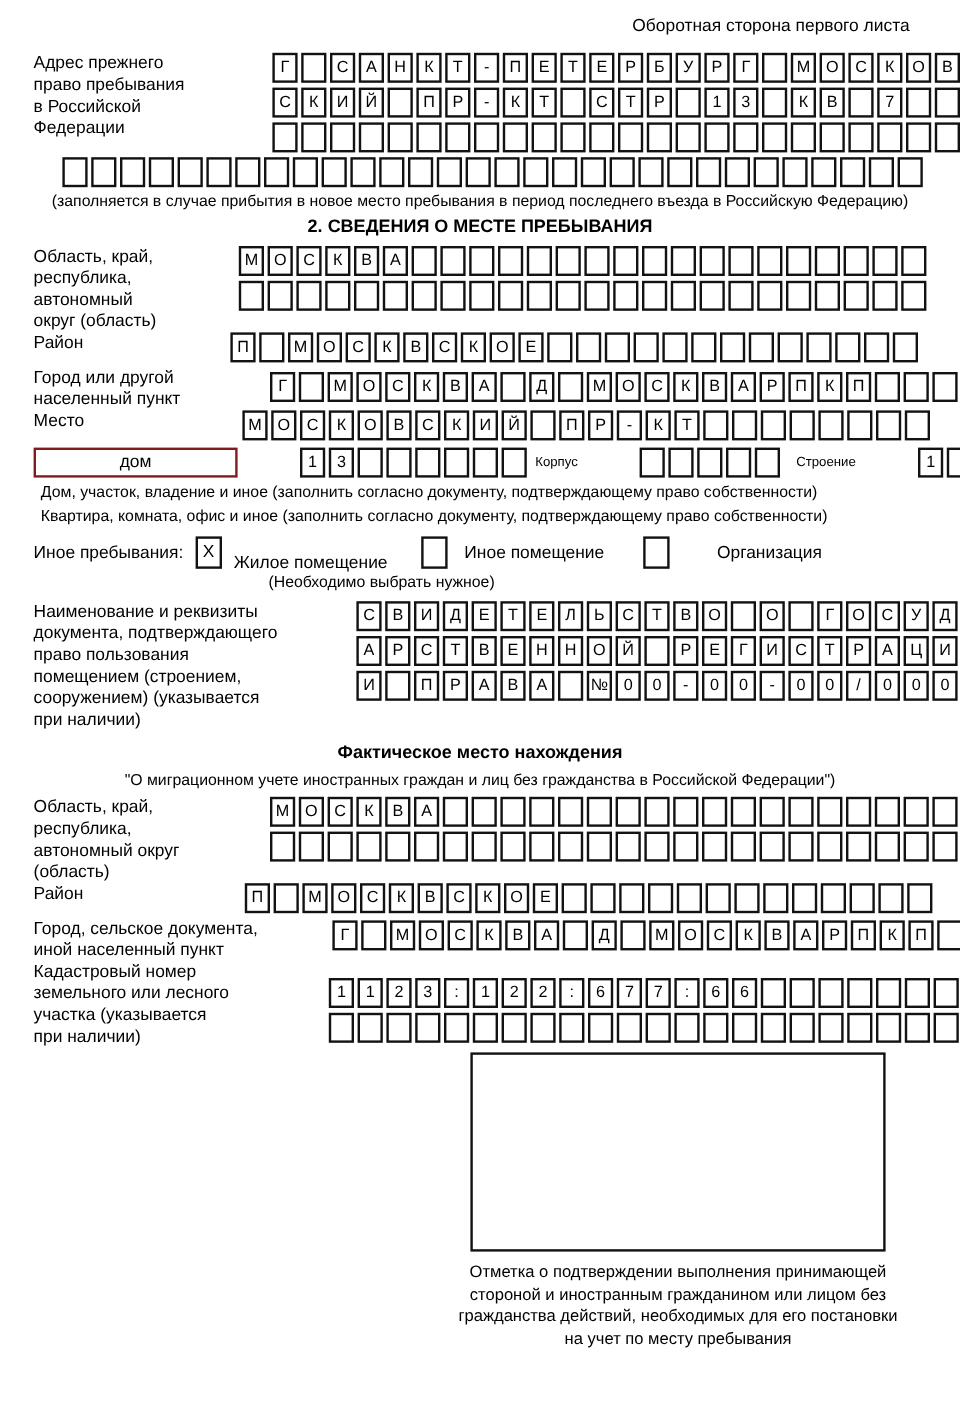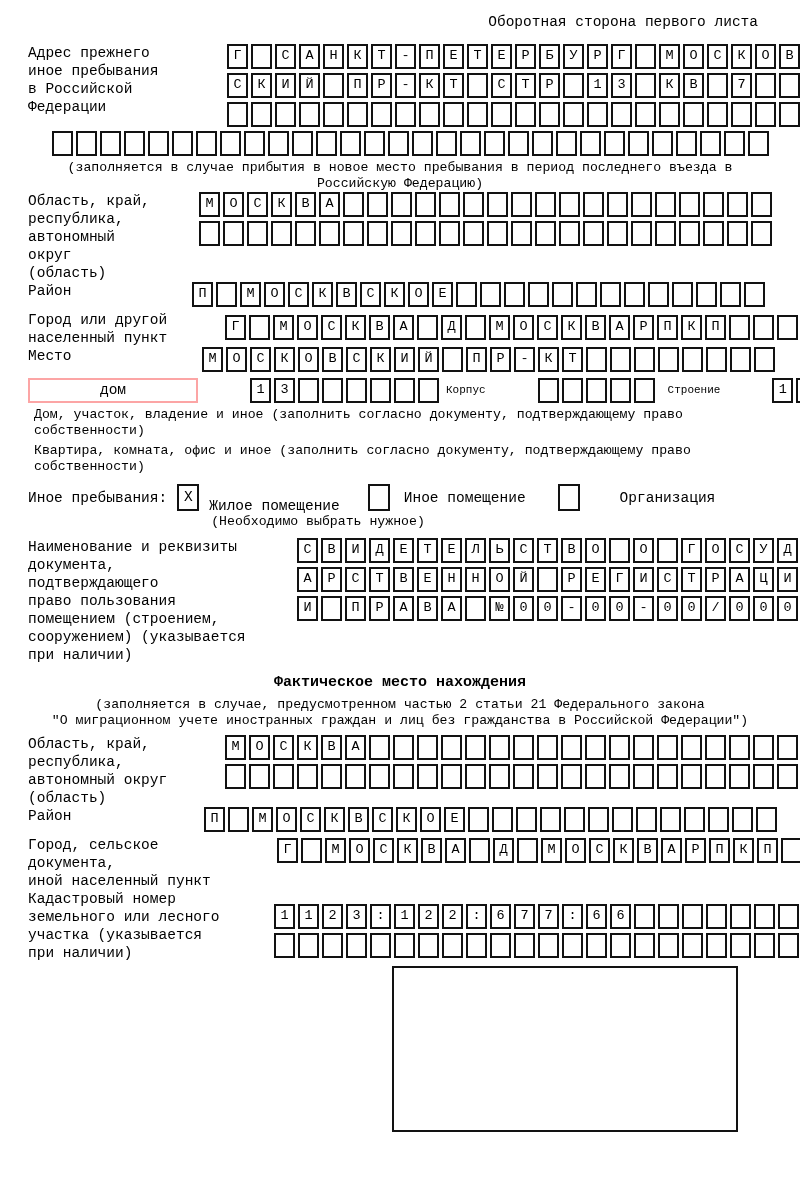--- a/index.html
+++ b/index.html
@@ -1,34 +1,34 @@
 <!DOCTYPE html>
 <html><head>
 <meta charset="utf-8">
 <style>
   html,body{margin:0;padding:0;background:#fff;}
   .page{
     width:800px;height:1180px;box-sizing:border-box;overflow:hidden;
     padding:14px 28px 0 28px;position:relative;
-    font-family:Liberation Mono, monospace;color:#000;background:#fff;
+    font-family:Liberation Sans, sans-serif;color:#000;background:#fff;
   }
   .header-note{text-align:right;font-size:14.5px;padding-right:14px;margin-bottom:14px;}
   .frow{display:flex;align-items:flex-start;}
   .flabel{font-size:14.5px;line-height:18px;white-space:pre-line;flex:0 0 auto;}
   .boxrow{white-space:nowrap;height:25px;margin-bottom:4px;padding-left:44px;}
   .cell{
     display:inline-block;box-sizing:border-box;width:21px;height:25px;
     border:2px solid #121212;margin-right:3px;text-align:center;
     font-size:13.5px;line-height:20px;vertical-align:top;background:#fff;
   }
   .caption{font-size:13.2px;line-height:16px;}
   .center{text-align:center;}
   .sec-title{font-weight:bold;font-size:15px;text-align:center;margin:4px 0 8px 0;}
   .named-box{
-    box-sizing:border-box;height:25px;border:2px solid #fca5a5;text-align:center;
+    box-sizing:border-box;height:25px;border:2px solid #7f1d1d;text-align:center;
     font-size:14.5px;line-height:20px;flex:0 0 auto;
   }
   .inline-label{font-size:11px;line-height:25px;flex:0 0 auto;}
   .chk{
     display:inline-block;box-sizing:border-box;width:22px;height:27px;
     border:2px solid #121212;text-align:center;font-size:14.5px;line-height:22px;
     vertical-align:top;flex:0 0 auto;
   }
   .stay-row{display:flex;align-items:center;font-size:14.5px;margin-top:4px;}
   .stamp-box{box-sizing:border-box;border:2px solid #121212;background:#fff;}
@@ -36,32 +36,33 @@
 </style>
 </head>
 <body>
 
 <div class="page">
 
   <div class="header-note">Оборотная сторона первого листа</div>
 
   <div class="frow">
     <div class="flabel" style="width:155px">Адрес прежнего
-иное пребывания
+право пребывания
 в Российской
 Федерации</div>
     <div>
       <div class="boxrow"><span class="cell">Г</span><span class="cell"></span><span class="cell">С</span><span class="cell">А</span><span class="cell">Н</span><span class="cell">К</span><span class="cell">Т</span><span class="cell">-</span><span class="cell">П</span><span class="cell">Е</span><span class="cell">Т</span><span class="cell">Е</span><span class="cell">Р</span><span class="cell">Б</span><span class="cell">У</span><span class="cell">Р</span><span class="cell">Г</span><span class="cell"></span><span class="cell">М</span><span class="cell">О</span><span class="cell">С</span><span class="cell">К</span><span class="cell">О</span><span class="cell">В</span></div>
       <div class="boxrow"><span class="cell">С</span><span class="cell">К</span><span class="cell">И</span><span class="cell">Й</span><span class="cell"></span><span class="cell">П</span><span class="cell">Р</span><span class="cell">-</span><span class="cell">К</span><span class="cell">Т</span><span class="cell"></span><span class="cell">С</span><span class="cell">Т</span><span class="cell">Р</span><span class="cell"></span><span class="cell">1</span><span class="cell">3</span><span class="cell"></span><span class="cell">К</span><span class="cell">В</span><span class="cell"></span><span class="cell">7</span><span class="cell"></span><span class="cell"></span></div>
       <div class="boxrow"><span class="cell"></span><span class="cell"></span><span class="cell"></span><span class="cell"></span><span class="cell"></span><span class="cell"></span><span class="cell"></span><span class="cell"></span><span class="cell"></span><span class="cell"></span><span class="cell"></span><span class="cell"></span><span class="cell"></span><span class="cell"></span><span class="cell"></span><span class="cell"></span><span class="cell"></span><span class="cell"></span><span class="cell"></span><span class="cell"></span><span class="cell"></span><span class="cell"></span><span class="cell"></span><span class="cell"></span></div>
     </div>
   </div>
   <div class="boxrow" style="margin-left:-20px;"><span class="cell"></span><span class="cell"></span><span class="cell"></span><span class="cell"></span><span class="cell"></span><span class="cell"></span><span class="cell"></span><span class="cell"></span><span class="cell"></span><span class="cell"></span><span class="cell"></span><span class="cell"></span><span class="cell"></span><span class="cell"></span><span class="cell"></span><span class="cell"></span><span class="cell"></span><span class="cell"></span><span class="cell"></span><span class="cell"></span><span class="cell"></span><span class="cell"></span><span class="cell"></span><span class="cell"></span><span class="cell"></span><span class="cell"></span><span class="cell"></span><span class="cell"></span><span class="cell"></span><span class="cell"></span></div>
   <div class="caption center">(заполняется в случае прибытия в новое место пребывания в период последнего въезда в Российскую Федерацию)</div>
 
+  <div class="sec-title">2. СВЕДЕНИЯ О МЕСТЕ ПРЕБЫВАНИЯ</div>
 
   <div class="frow">
     <div class="flabel" style="width:127px">Область, край,
 республика,
 автономный
 округ (область)</div>
     <div>
       <div class="boxrow"><span class="cell">М</span><span class="cell">О</span><span class="cell">С</span><span class="cell">К</span><span class="cell">В</span><span class="cell">А</span><span class="cell"></span><span class="cell"></span><span class="cell"></span><span class="cell"></span><span class="cell"></span><span class="cell"></span><span class="cell"></span><span class="cell"></span><span class="cell"></span><span class="cell"></span><span class="cell"></span><span class="cell"></span><span class="cell"></span><span class="cell"></span><span class="cell"></span><span class="cell"></span><span class="cell"></span><span class="cell"></span></div>
       <div class="boxrow"><span class="cell"></span><span class="cell"></span><span class="cell"></span><span class="cell"></span><span class="cell"></span><span class="cell"></span><span class="cell"></span><span class="cell"></span><span class="cell"></span><span class="cell"></span><span class="cell"></span><span class="cell"></span><span class="cell"></span><span class="cell"></span><span class="cell"></span><span class="cell"></span><span class="cell"></span><span class="cell"></span><span class="cell"></span><span class="cell"></span><span class="cell"></span><span class="cell"></span><span class="cell"></span><span class="cell"></span></div>
     </div>
@@ -114,21 +115,20 @@
 сооружением) (указывается
 при наличии)</div>
     <div>
       <div class="boxrow"><span class="cell">С</span><span class="cell">В</span><span class="cell">И</span><span class="cell">Д</span><span class="cell">Е</span><span class="cell">Т</span><span class="cell">Е</span><span class="cell">Л</span><span class="cell">Ь</span><span class="cell">С</span><span class="cell">Т</span><span class="cell">В</span><span class="cell">О</span><span class="cell"></span><span class="cell">О</span><span class="cell"></span><span class="cell">Г</span><span class="cell">О</span><span class="cell">С</span><span class="cell">У</span><span class="cell">Д</span></div>
       <div class="boxrow"><span class="cell">А</span><span class="cell">Р</span><span class="cell">С</span><span class="cell">Т</span><span class="cell">В</span><span class="cell">Е</span><span class="cell">Н</span><span class="cell">Н</span><span class="cell">О</span><span class="cell">Й</span><span class="cell"></span><span class="cell">Р</span><span class="cell">Е</span><span class="cell">Г</span><span class="cell">И</span><span class="cell">С</span><span class="cell">Т</span><span class="cell">Р</span><span class="cell">А</span><span class="cell">Ц</span><span class="cell">И</span></div>
       <div class="boxrow"><span class="cell">И</span><span class="cell"></span><span class="cell">П</span><span class="cell">Р</span><span class="cell">А</span><span class="cell">В</span><span class="cell">А</span><span class="cell"></span><span class="cell">№</span><span class="cell">0</span><span class="cell">0</span><span class="cell">-</span><span class="cell">0</span><span class="cell">0</span><span class="cell">-</span><span class="cell">0</span><span class="cell">0</span><span class="cell">/</span><span class="cell">0</span><span class="cell">0</span><span class="cell">0</span></div>
     </div>
   </div>
 
   <div class="sec-title" style="margin-top:10px;margin-bottom:6px;">Фактическое место нахождения</div>
-  <div class="caption center">(заполняется в случае, предусмотренном частью 2 статьи 21 Федерального закона</div>
   <div class="caption center" style="margin-bottom:6px;">"О миграционном учете иностранных граждан и лиц без гражданства в Российской Федерации")</div>
 
   <div class="frow">
     <div class="flabel" style="width:153px">Область, край,
 республика,
 автономный округ
 (область)</div>
     <div>
       <div class="boxrow"><span class="cell">М</span><span class="cell">О</span><span class="cell">С</span><span class="cell">К</span><span class="cell">В</span><span class="cell">А</span><span class="cell"></span><span class="cell"></span><span class="cell"></span><span class="cell"></span><span class="cell"></span><span class="cell"></span><span class="cell"></span><span class="cell"></span><span class="cell"></span><span class="cell"></span><span class="cell"></span><span class="cell"></span><span class="cell"></span><span class="cell"></span><span class="cell"></span><span class="cell"></span><span class="cell"></span><span class="cell"></span></div>
       <div class="boxrow"><span class="cell"></span><span class="cell"></span><span class="cell"></span><span class="cell"></span><span class="cell"></span><span class="cell"></span><span class="cell"></span><span class="cell"></span><span class="cell"></span><span class="cell"></span><span class="cell"></span><span class="cell"></span><span class="cell"></span><span class="cell"></span><span class="cell"></span><span class="cell"></span><span class="cell"></span><span class="cell"></span><span class="cell"></span><span class="cell"></span><span class="cell"></span><span class="cell"></span><span class="cell"></span><span class="cell"></span></div>
@@ -152,15 +152,19 @@
 участка (указывается
 при наличии)</div>
     <div style="margin-top:14px">
       <div class="boxrow"><span class="cell">1</span><span class="cell">1</span><span class="cell">2</span><span class="cell">3</span><span class="cell">:</span><span class="cell">1</span><span class="cell">2</span><span class="cell">2</span><span class="cell">:</span><span class="cell">6</span><span class="cell">7</span><span class="cell">7</span><span class="cell">:</span><span class="cell">6</span><span class="cell">6</span><span class="cell"></span><span class="cell"></span><span class="cell"></span><span class="cell"></span><span class="cell"></span><span class="cell"></span><span class="cell"></span></div>
       <div class="boxrow"><span class="cell"></span><span class="cell"></span><span class="cell"></span><span class="cell"></span><span class="cell"></span><span class="cell"></span><span class="cell"></span><span class="cell"></span><span class="cell"></span><span class="cell"></span><span class="cell"></span><span class="cell"></span><span class="cell"></span><span class="cell"></span><span class="cell"></span><span class="cell"></span><span class="cell"></span><span class="cell"></span><span class="cell"></span><span class="cell"></span><span class="cell"></span><span class="cell"></span></div>
     </div>
   </div>
 
   <div style="margin-left:302px;width:470px;margin-top:4px;">
     <div class="stamp-box" style="width:346px;height:166px;margin:0 auto;"></div>
+    <div class="stamp-note">Отметка о подтверждении выполнения принимающей
+стороной и иностранным гражданином или лицом без
+гражданства действий, необходимых для его постановки
+на учет по месту пребывания</div>
   </div>
 
 </div>
 
 </body></html>

